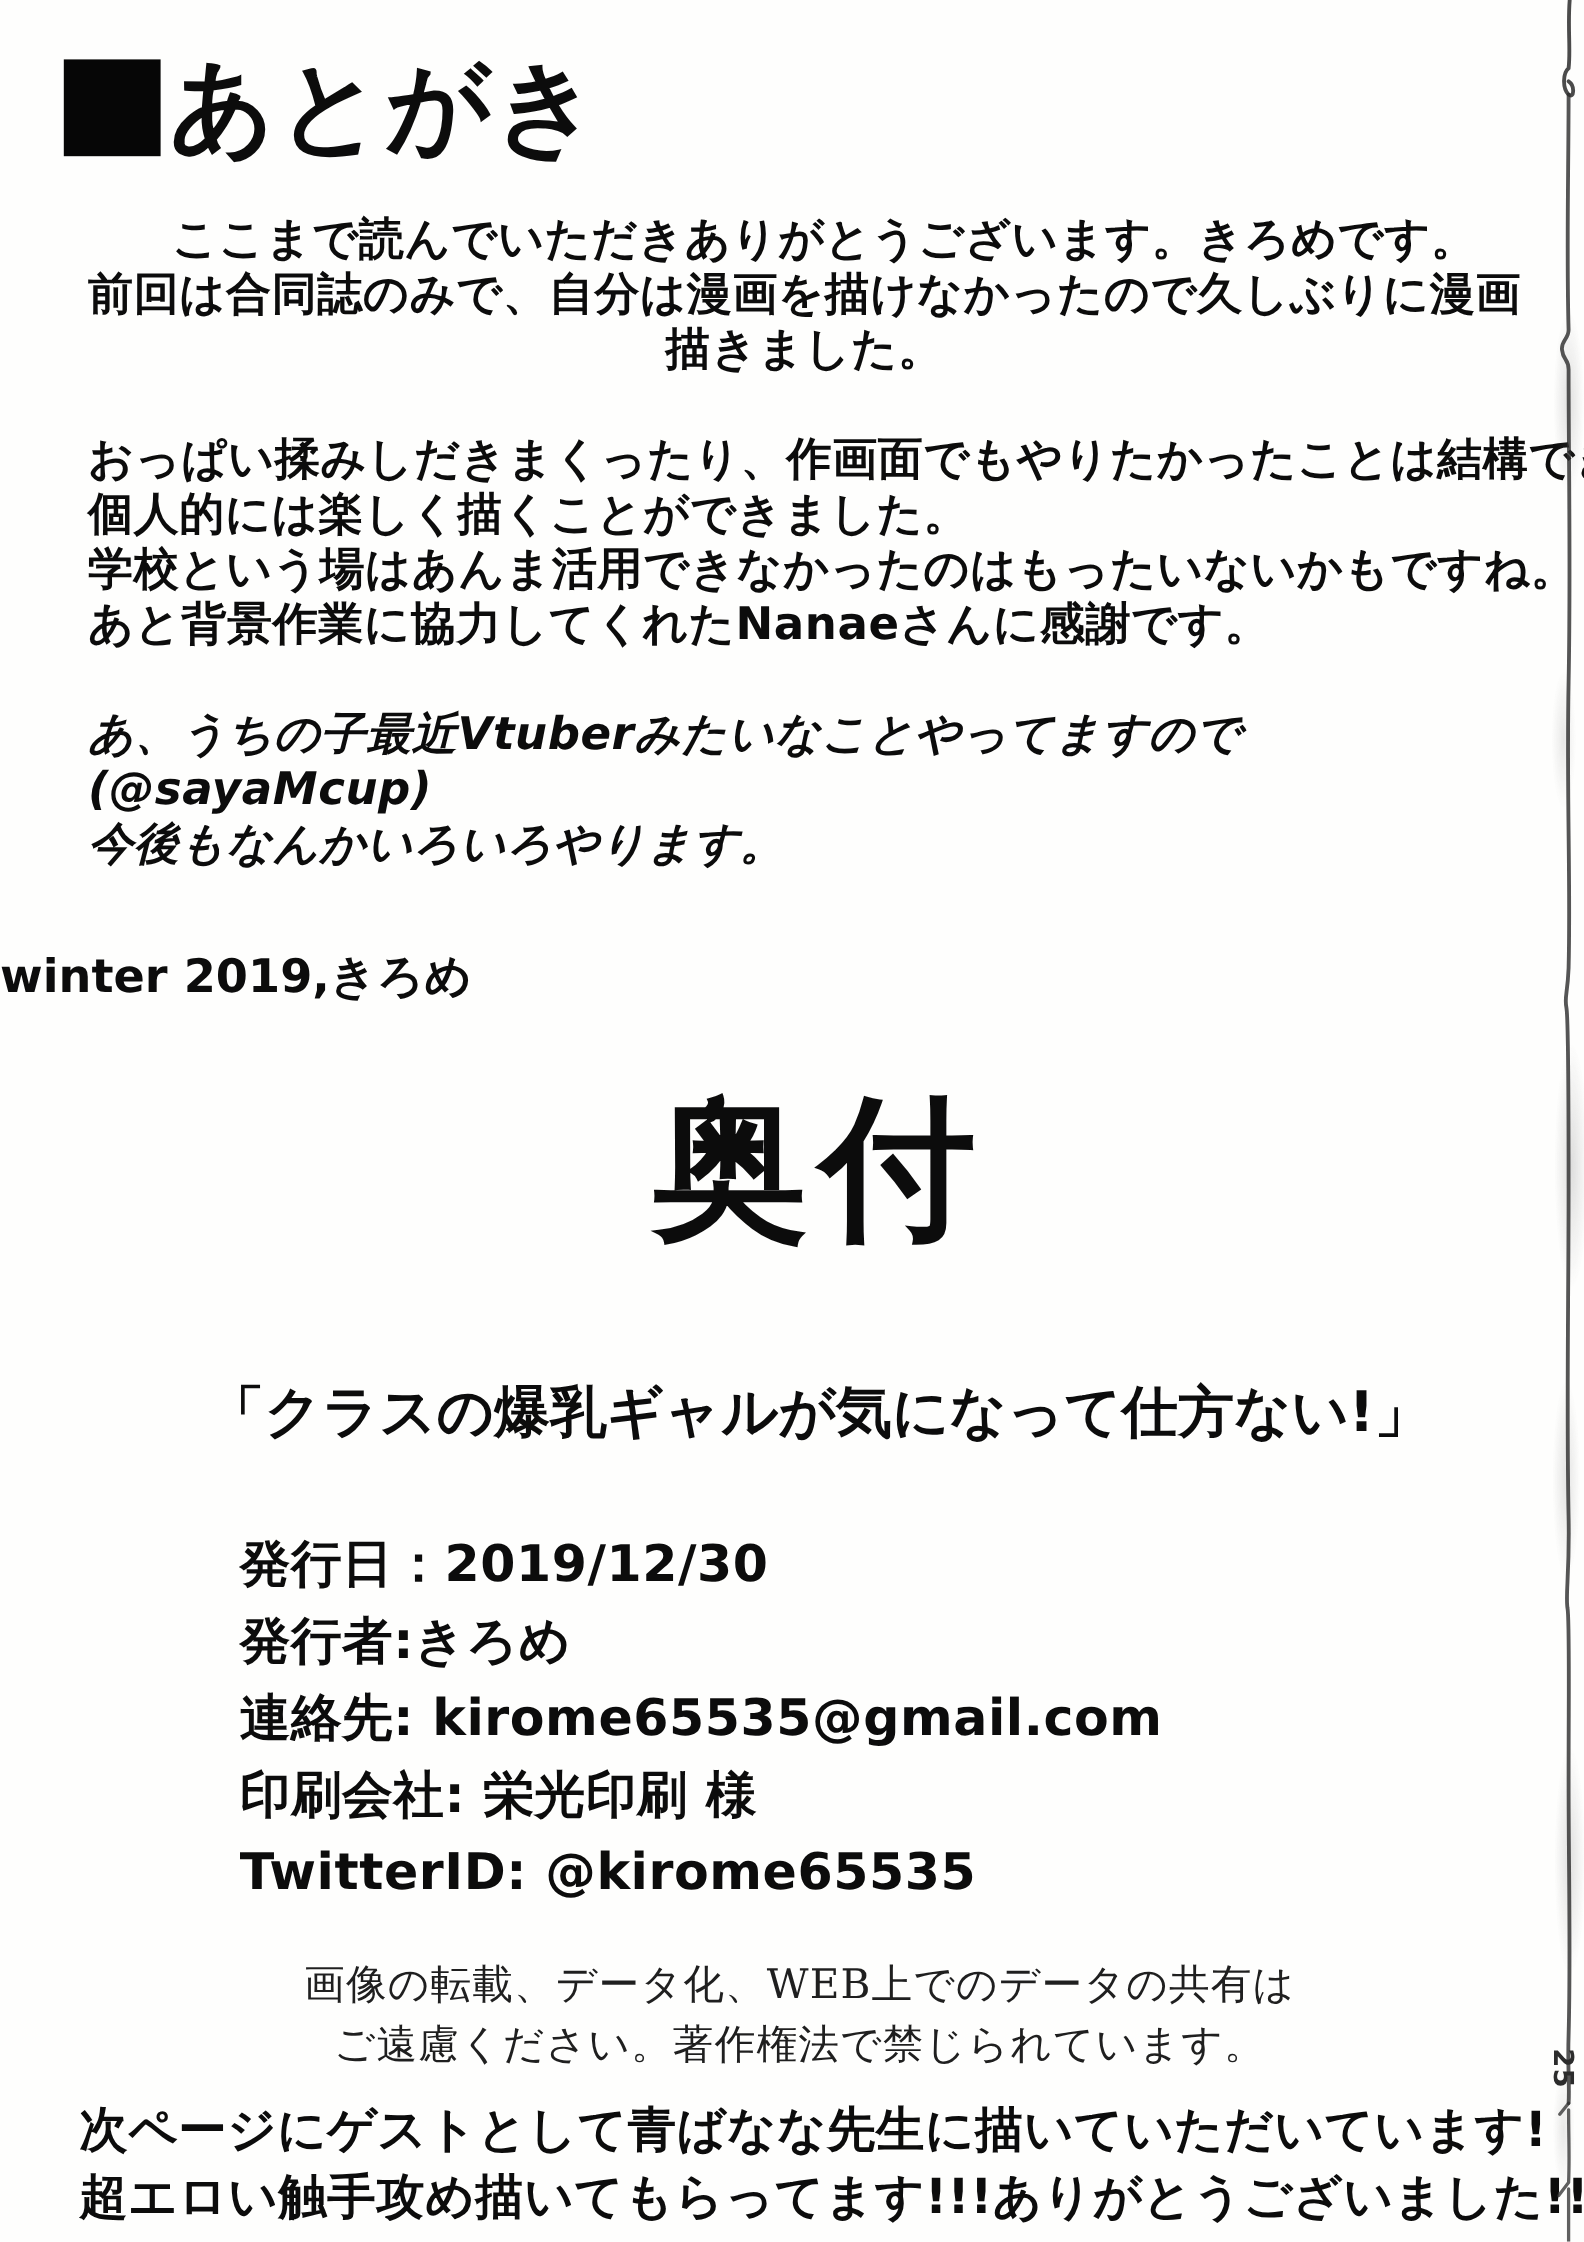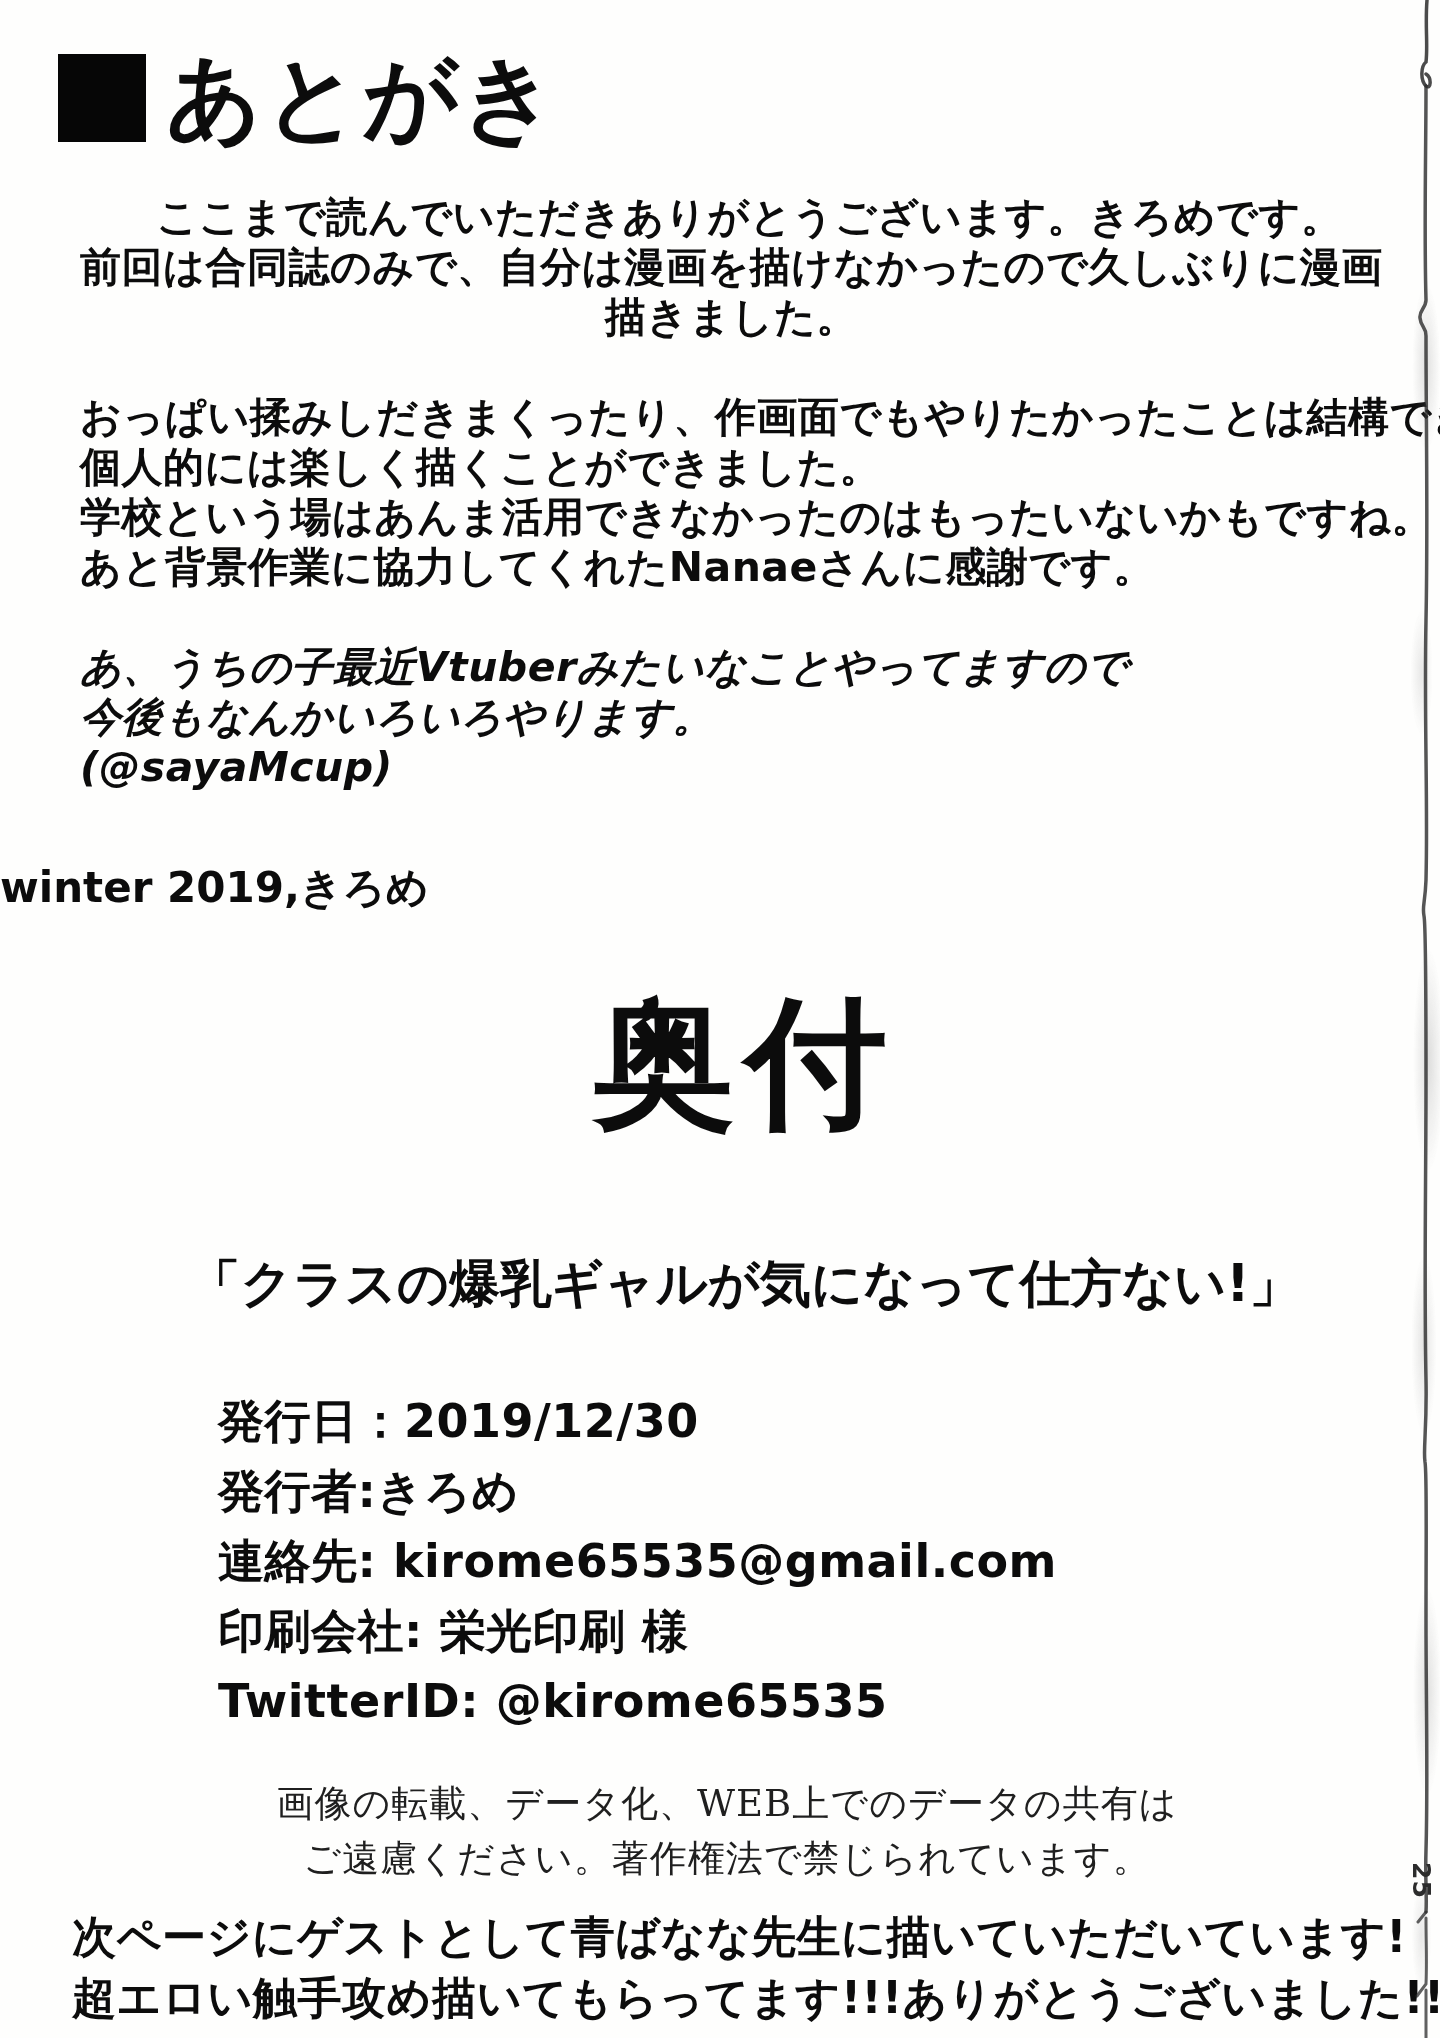--- a/index.html
+++ b/index.html
@@ -9,21 +9,21 @@
     background:#fefefdff;
     color:#0c0c0c;
     font-family:"DejaVu Sans", sans-serif;
     overflow:hidden;
   }
   .abs { position:absolute; }
 
   
   .heading-row { top:48px; left:58px; display:flex; align-items:center; }
   .heading-square { width:88px; height:88px; background:#060606; flex:0 0 auto; }
-  .heading-text { font-size:94px; line-height:100px; font-weight:bold; letter-spacing:2px; padding-left:20px; }
+  .heading-text { font-size:94px; line-height:100px; font-weight:bold; letter-spacing:2px; padding-left:8px; }
 
   
   .bodytext { font-size:41px; font-weight:bold; line-height:50px; letter-spacing:0.5px; white-space:nowrap; }
   .para1 { top:192px; left:80px;text-align:center; }
   .para1 .indent { padding-left:36px; }
   .para2 { top:392px; left:80px; }
   .para3 { top:642px; left:80px;font-style:italic; }
   .signoff { top:860px; left:0; width:1295px; text-align:left; font-size:42px; font-weight:bold; }
 
   
@@ -70,22 +70,22 @@
 
 <div class="abs para2 bodytext">
   <div>おっぱい揉みしだきまくったり、作画面でもやりたかったことは結構できて</div>
   <div>個人的には楽しく描くことができました。</div>
   <div>学校という場はあんま活用できなかったのはもったいないかもですね。</div>
   <div>あと背景作業に協力してくれたNanaeさんに感謝です。</div>
 </div>
 
 <div class="abs para3 bodytext">
   <div>あ、うちの子最近Vtuberみたいなことやってますので</div>
+  <div>(@sayaMcup)</div>
   <div>今後もなんかいろいろやります。</div>
-  <div>(@sayaMcup)</div>
 </div>
 
 <div class="abs signoff">winter 2019,きろめ</div>
 
 <div class="abs okuzuke">奥付</div>
 
 <div class="abs booktitle">「クラスの爆乳ギャルが気になって仕方ない!」</div>
 
 <div class="abs colophon">
   <div>発行日：2019/12/30</div>

